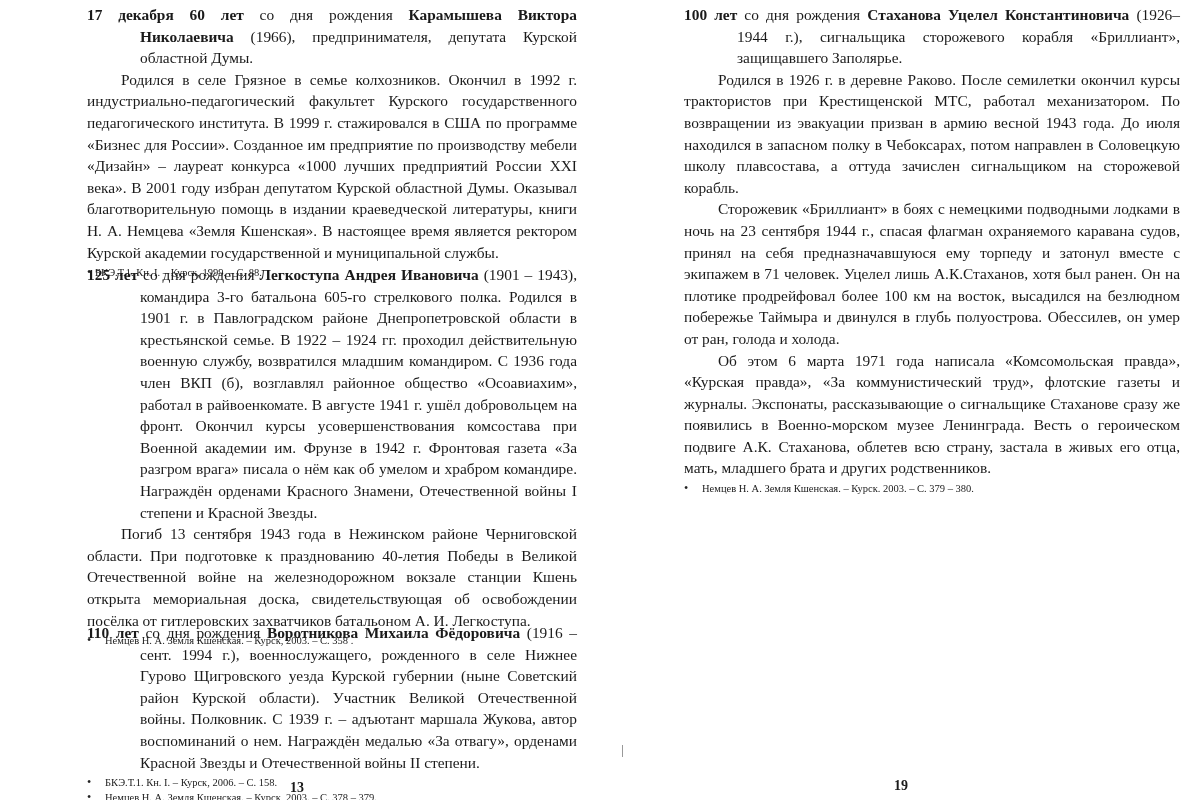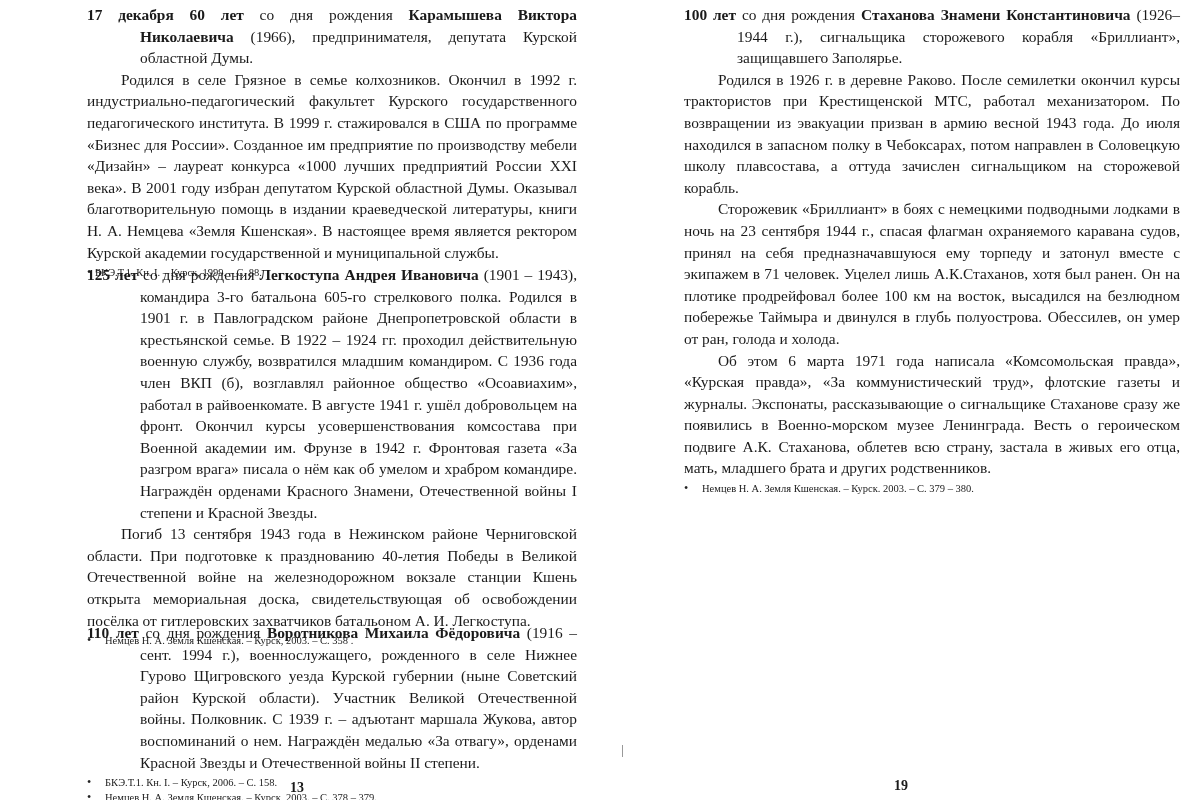--- a/index.html
+++ b/index.html
@@ -56,21 +56,21 @@
       <li>Немцев Н. А. Земля Кшенская. – Курск, 2003. – С. 378 – 379.</li>
     </ul>
   </div>
 
   <div class="pnum" style="left:290px; top:780px;">13</div>
 </div>
 
 <div class="page right">
   <div class="entry" style="left:84px; top:4px; width:496px;">
     <p class="head" style="padding-left:53px;">
-      <b>100 лет</b><span> со дня рождения </span><b>Стаханова Знамени Константиновича</b><span> (1926–1944 г.), сигнальщика сторожевого корабля «Бриллиант», защищавшего Заполярье.</span>
+      <b>100 лет</b><span> со дня рождения </span><b>Стаханова Уцелел Константиновича</b><span> (1926–1944 г.), сигнальщика сторожевого корабля «Бриллиант», защищавшего Заполярье.</span>
     </p>
     <p class="para">Родился в 1926 г. в деревне Раково. После семилетки окончил курсы трактористов при Крестищенской МТС, работал механизатором. По возвращении из эвакуации призван в армию весной 1943 года. До июля находился в запасном полку в Чебоксарах, потом направлен в Соловецкую школу плавсостава, а оттуда зачислен сигнальщиком на сторожевой корабль.</p>
     <p class="para">Сторожевик «Бриллиант» в боях с немецкими подводными лодками в ночь на 23 сентября 1944 г., спасая флагман охраняемого каравана судов, принял на себя предназначавшуюся ему торпеду и затонул вместе с экипажем в 71 человек. Уцелел лишь А.К.Стаханов, хотя был ранен. Он на плотике продрейфовал более 100 км на восток, высадился на безлюдном побережье Таймыра и двинулся в глубь полуострова. Обессилев, он умер от ран, голода и холода.</p>
     <p class="para">Об этом 6 марта 1971 года написала «Комсомольская правда», «Курская правда», «За коммунистический труд», флотские газеты и журналы. Экспонаты, рассказывающие о сигнальщике Стаханове сразу же появились в Военно-морском музее Ленинграда. Весть о героическом подвиге А.К. Стаханова, облетев всю страну, застала в живых его отца, мать, младшего брата и других родственников.</p>
     <ul class="refs">
       <li>Немцев Н. А. Земля Кшенская. – Курск. 2003. – С. 379 – 380.</li>
     </ul>
   </div>
 
   <div class="pnum" style="left:294px; top:778px;">19</div>

